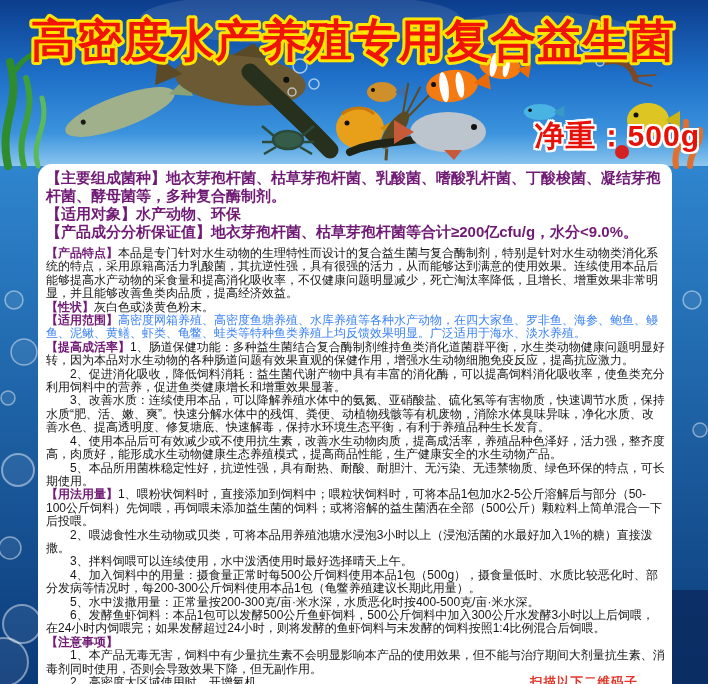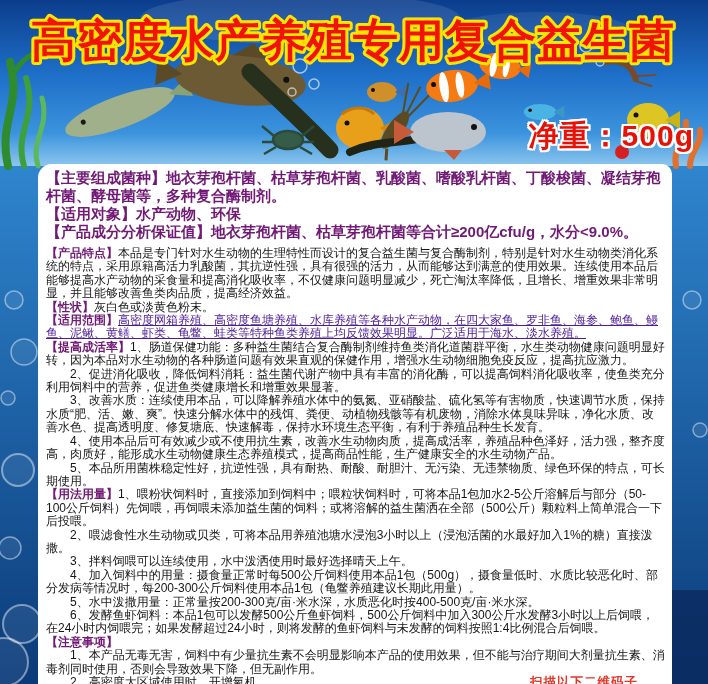--- a/index.html
+++ b/index.html
@@ -13,38 +13,38 @@
   }
   .bg-art { position:absolute; left:0; top:0; z-index:0; }
   .title-svg { position:absolute; left:0; top:4px; z-index:3; }
   .title-svg text {
     font-family:"Liberation Sans", sans-serif;
     font-size:45px; font-weight:900; letter-spacing:1px;
     fill:#f01408; stroke:#ffe400; stroke-width:6px;
     paint-order:stroke; stroke-linejoin:round;
   }
   .net-weight {
-    position:absolute; top:116px; right:14px; z-index:3;
+    position:absolute; top:116px; right:8px; z-index:3;
     font-size:30px; font-weight:900; letter-spacing:1px; color:#e61208;
     text-shadow:-2px -2px 0 #fff, 2px -2px 0 #fff, -2px 2px 0 #fff, 2px 2px 0 #fff,
                  0 -2px 0 #fff, 0 2px 0 #fff, -2px 0 0 #fff, 2px 0 0 #fff;
   }
   .panel {
     position:absolute; left:38px; top:164px; z-index:2;
     width:634px; height:540px;
     background:#ffffff;
     border-radius:14px 10px 0 0;
     padding:5px 7px 0 8px;
   }
   .red-sec { color:#701a75; font-weight:700; font-size:15px; line-height:18px; }
   .body { font-size:12px; line-height:13.4px; color:#151515; }
   .hdr { color:#701a75; font-weight:700; }
   .indent { text-indent:2em; }
   .features { margin-top:6px; }
-  .scope-text { color:#4c1d95;text-decoration:underline; }
+  .scope-text { color:#3b82f6; }
   .qr-note {
     position:absolute; right:70px; top:674px; z-index:4;
     color:#e4372a; font-size:12.5px; font-weight:700; letter-spacing:1px;
   }
 </style>
 </head>
 <body>
 
 <div class="label">
 

